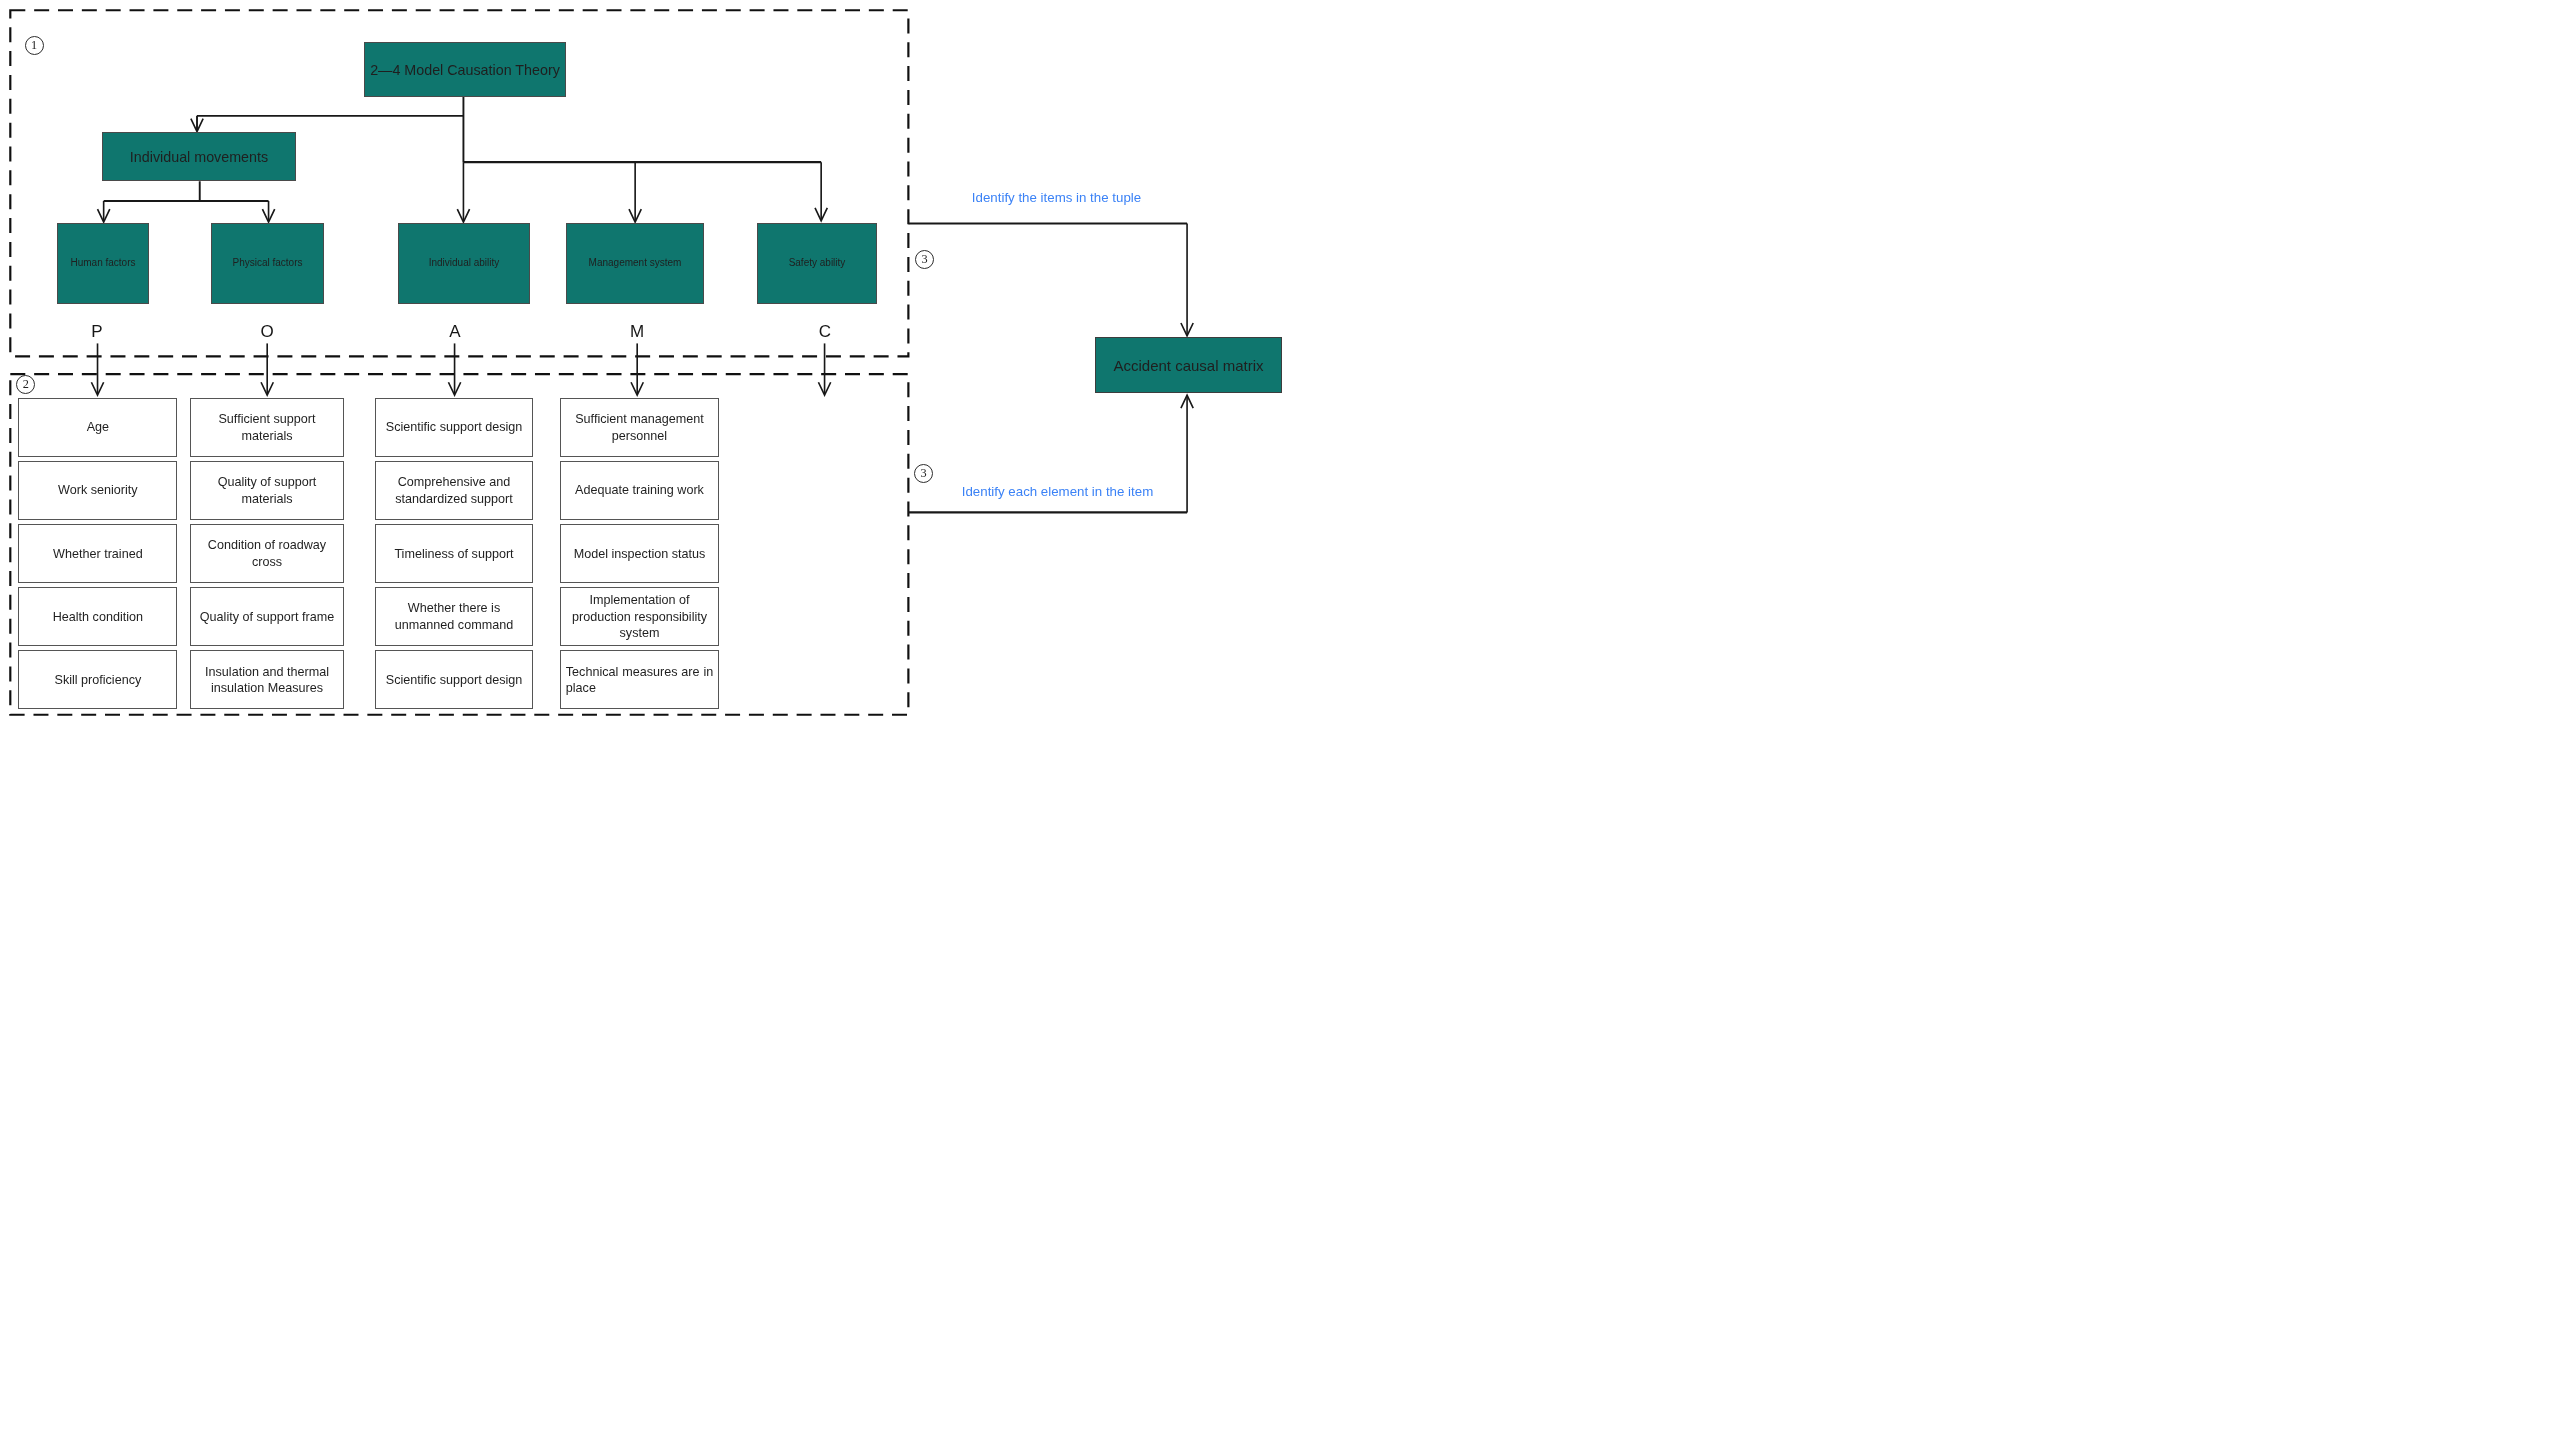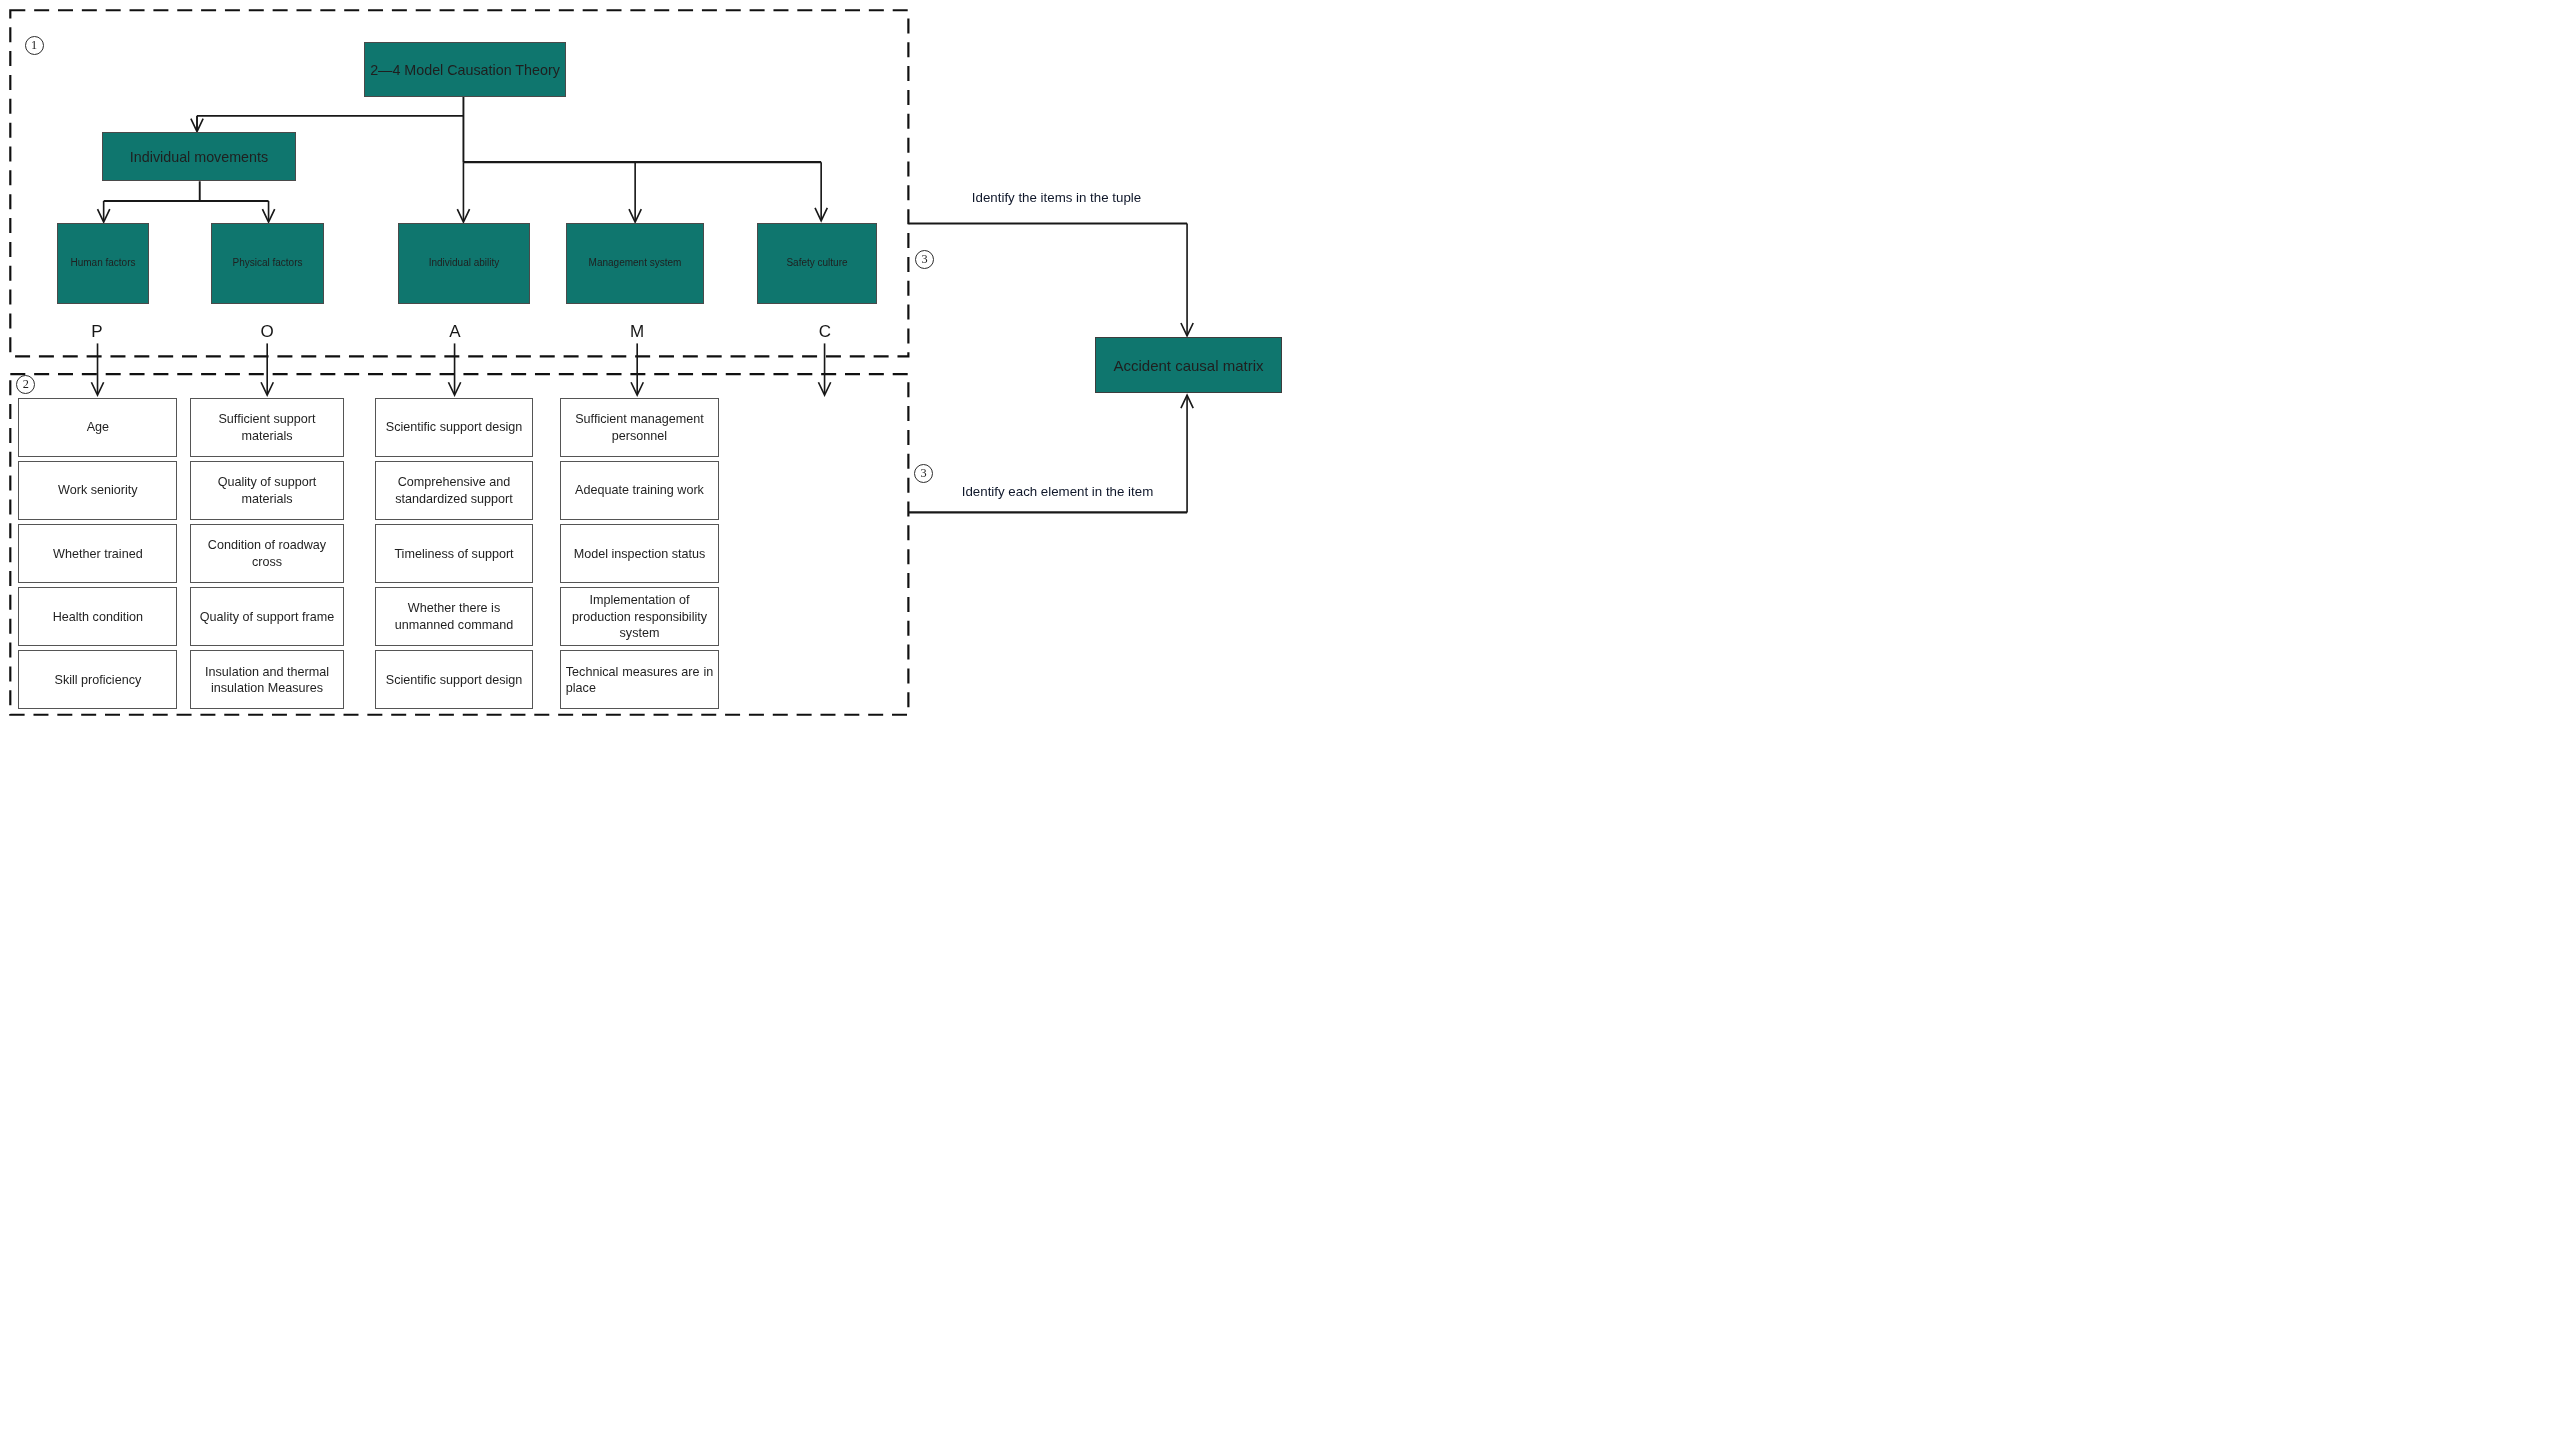--- a/index.html
+++ b/index.html
@@ -35,21 +35,21 @@
   .item.justify{justify-content:flex-start;text-align:left;}
   .item.justify .t{text-align:justify;width:100%;}
 
   .badge{position:absolute;z-index:3;width:19px;height:19px;border:1.4px solid #2d2d2d;
          border-radius:50%;display:flex;align-items:center;justify-content:center;
          font-family:"Liberation Serif",serif;font-size:12.3px;color:#222;background:transparent;
          box-sizing:border-box;}
   .b1{left:24.5px;top:36px;} .b2{left:16.4px;top:375px;}
   .b3a{left:915px;top:250px;} .b3b{left:914px;top:464px;}
 
-  .rlabel{position:absolute;z-index:2;text-align:center;font-size:13.3px;color:#0f172a;}
+  .rlabel{position:absolute;z-index:2;text-align:center;font-size:13.3px;color:#3b82f6;}
   .tuple{left:927px;top:190px;width:259px;}
   .element{left:928px;top:484px;width:259px;}
   .matrix{left:1095px;top:337px;width:187px;height:56px;font-size:15px;border:1.1px solid #3d3d3d;}
 </style>
 </head>
 <body>
 
 <div class="canvas">
 
   <svg class="wires" width="1288" height="725" viewBox="0 0 1890 1064">
@@ -123,21 +123,21 @@
   <div class="node factor f1">
       <span>Physical factors</span>
     </div>
   <div class="node factor f2">
       <span>Individual ability</span>
     </div>
   <div class="node factor f3">
       <span>Management system</span>
     </div>
   <div class="node factor f4">
-      <span>Safety culture</span>
+      <span>Safety ability</span>
     </div>
 
   <span class="letter l0">P</span>
   <span class="letter l1">O</span>
   <span class="letter l2">A</span>
   <span class="letter l3">M</span>
   <span class="letter l4">C</span>
 
   <div class="col c0">
     <div class="item">

